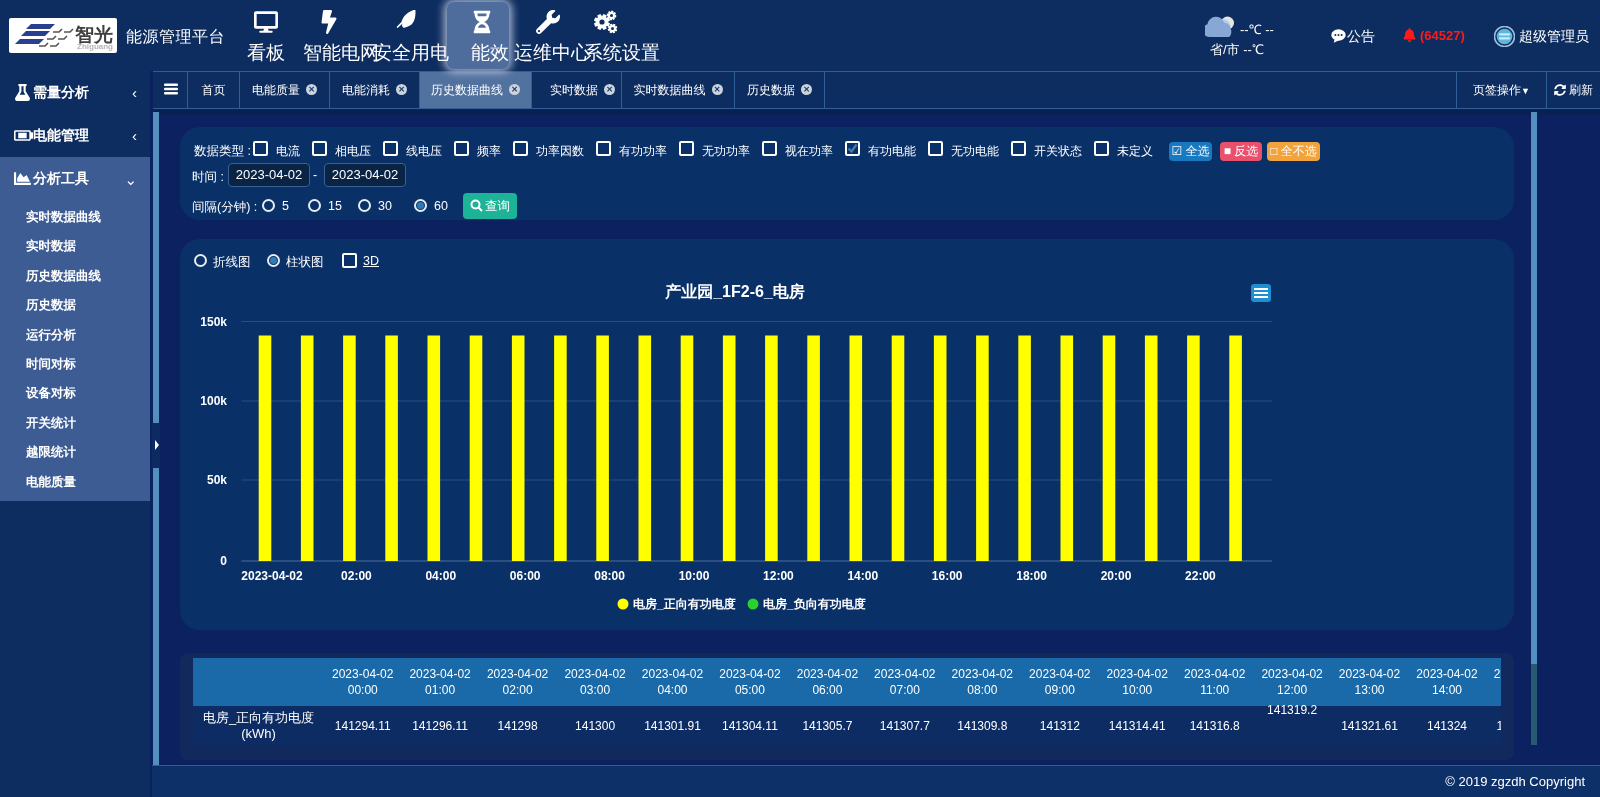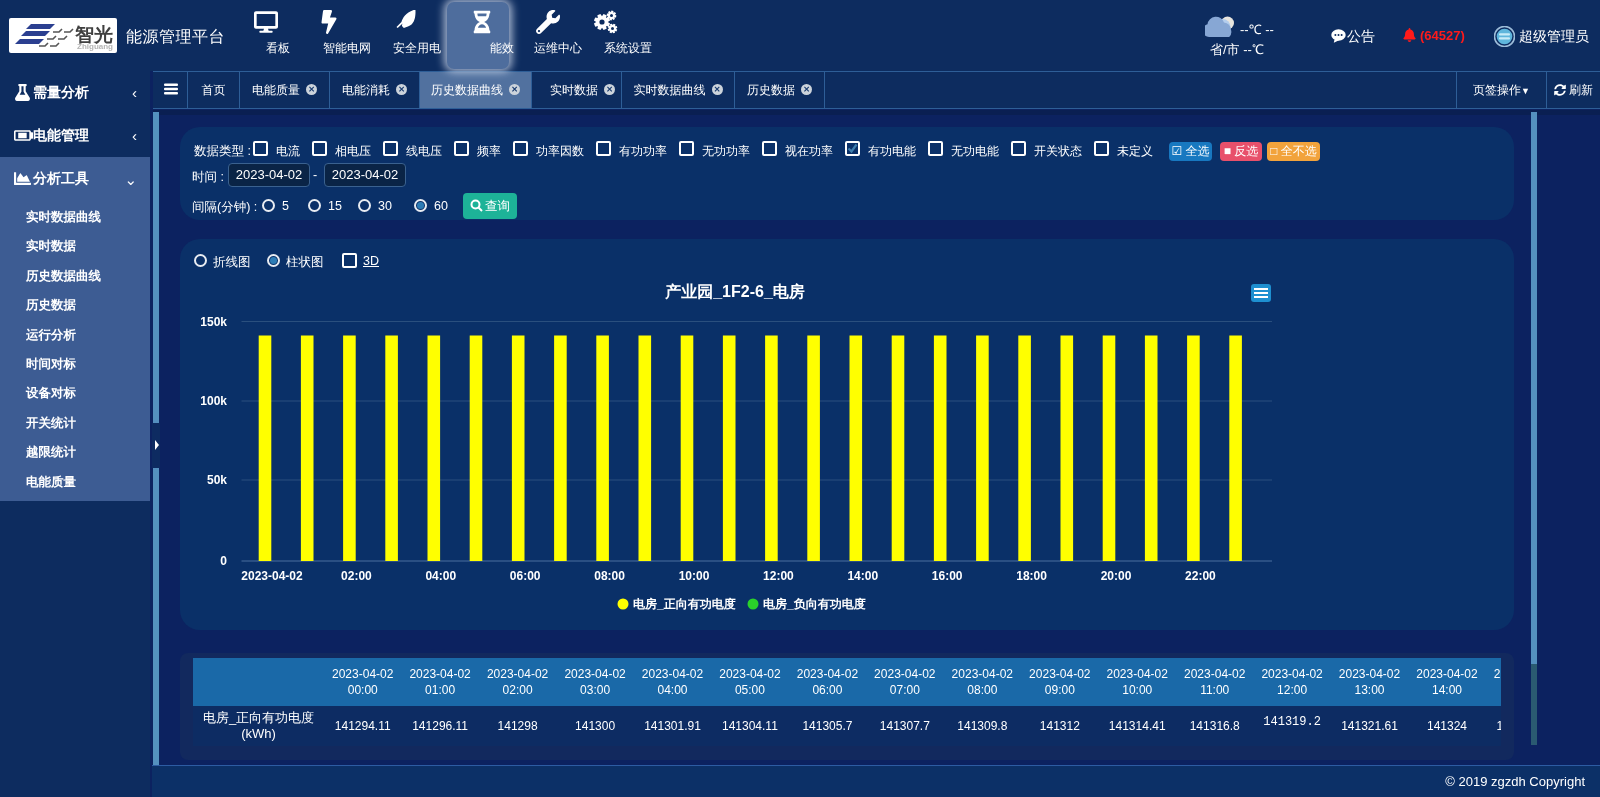--- a/index.html
+++ b/index.html
@@ -6,21 +6,21 @@
 html,body { width:1600px; height:797px; overflow:hidden; }
 body { font-family:"Liberation Sans", sans-serif; background:#0c2260; position:relative; }
 .abs { position:absolute; }
 
 
 #navbar { position:absolute; left:0; top:0; width:1600px; height:71px; background:#0d2c5f; z-index:5; }
 #logobox { position:absolute; left:9px; top:18px; width:108px; height:35px; background:#fff; border-radius:2px; }
 #apptitle { position:absolute; left:126px; top:27px; color:#fff; font-size:16px; letter-spacing:0.5px; }
 .navitem { position:absolute; top:0; height:71px; text-align:center; color:#fff; }
 .navitem .nicon { position:absolute; top:10px; left:50%; transform:translateX(-50%); width:24px; height:24px; }
-.navitem .nlabel { position:absolute; top:40px; width:100%; font-size:12px; white-space:nowrap;text-align:right; }
+.navitem .nlabel { position:absolute; top:40px; width:100%; font-size:19px; white-space:nowrap; }
 #nav-active { position:absolute; left:447px; top:2px; width:62px; height:67px; background:#4e6d9d; border-radius:7px; box-shadow:0 0 9px 3px rgba(220,230,245,0.75); }
 
 
 #tabbar { position:absolute; left:153px; top:71px; width:1447px; height:38px; background:#0d2c5f; border-top:1px solid #2e5e97; border-bottom:1px solid #2e5e97; z-index:4; }
 .tab { position:absolute; top:0; height:36px; border-right:1px solid #2e5e97; color:#fff; font-size:12px; text-align:center; line-height:36px; white-space:nowrap; }
 .tab .x { display:inline-block; width:11px; height:11px; background:#ccd3db; border-radius:50%; color:#16396e; font-size:8px; line-height:11px; font-weight:bold; margin-left:6px; vertical-align:middle; margin-top:-3px; }
 #darkband { position:absolute; left:153px; top:110px; width:1447px; height:5px; background:#0a1f52; }
 
 
 #sidebar { position:absolute; left:0; top:71px; width:150px; height:726px; background:#0d2c5f; z-index:3; }
@@ -357,21 +357,21 @@
 <div class="tdcell" style="left:673.1px;top:48px;width:77.45px;line-height:40px;">141307.7</div>
 <div class="thcell" style="left:750.6px;top:0;width:77.45px;padding-top:8px;line-height:16px;">2023-04-02<br>08:00</div>
 <div class="tdcell" style="left:750.6px;top:48px;width:77.45px;line-height:40px;">141309.8</div>
 <div class="thcell" style="left:828.1px;top:0;width:77.45px;padding-top:8px;line-height:16px;">2023-04-02<br>09:00</div>
 <div class="tdcell" style="left:828.1px;top:48px;width:77.45px;line-height:40px;">141312</div>
 <div class="thcell" style="left:905.5px;top:0;width:77.45px;padding-top:8px;line-height:16px;">2023-04-02<br>10:00</div>
 <div class="tdcell" style="left:905.5px;top:48px;width:77.45px;line-height:40px;">141314.41</div>
 <div class="thcell" style="left:983.0px;top:0;width:77.45px;padding-top:8px;line-height:16px;">2023-04-02<br>11:00</div>
 <div class="tdcell" style="left:983.0px;top:48px;width:77.45px;line-height:40px;">141316.8</div>
 <div class="thcell" style="left:1060.4px;top:0;width:77.45px;padding-top:8px;line-height:16px;">2023-04-02<br>12:00</div>
-<div class="tdcell" style="left:1060.4px;top:44px;width:77.45px;line-height:40px;font-family:Liberation Mono, monospace;">141319.2</div>
+<div class="tdcell" style="left:1060.4px;top:32px;width:77.45px;line-height:40px;">141319.2</div>
 <div class="thcell" style="left:1137.8px;top:0;width:77.45px;padding-top:8px;line-height:16px;">2023-04-02<br>13:00</div>
 <div class="tdcell" style="left:1137.8px;top:48px;width:77.45px;line-height:40px;">141321.61</div>
 <div class="thcell" style="left:1215.3px;top:0;width:77.45px;padding-top:8px;line-height:16px;">2023-04-02<br>14:00</div>
 <div class="tdcell" style="left:1215.3px;top:48px;width:77.45px;line-height:40px;">141324</div>
 <div class="thcell" style="left:1292.8px;top:0;width:77.45px;padding-top:8px;line-height:16px;">2023-04-02<br>15:00</div>
 <div class="tdcell" style="left:1292.8px;top:48px;width:77.45px;line-height:40px;">141326.11</div>
 </div>
   </div>
 </div>
 <div id="footer">

